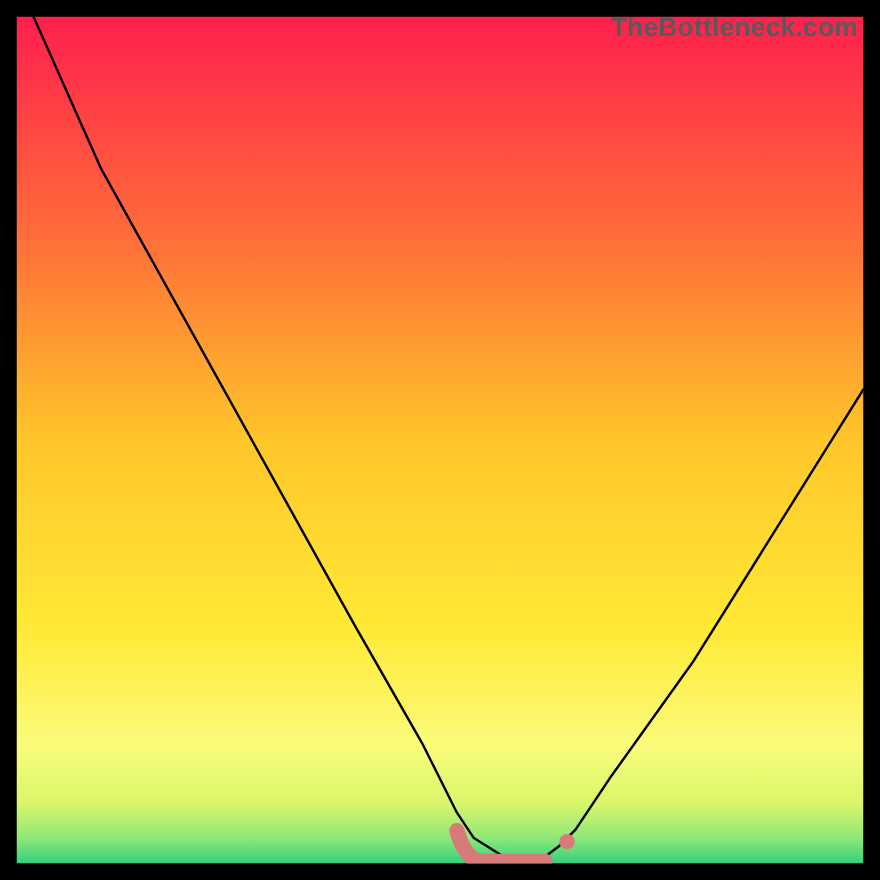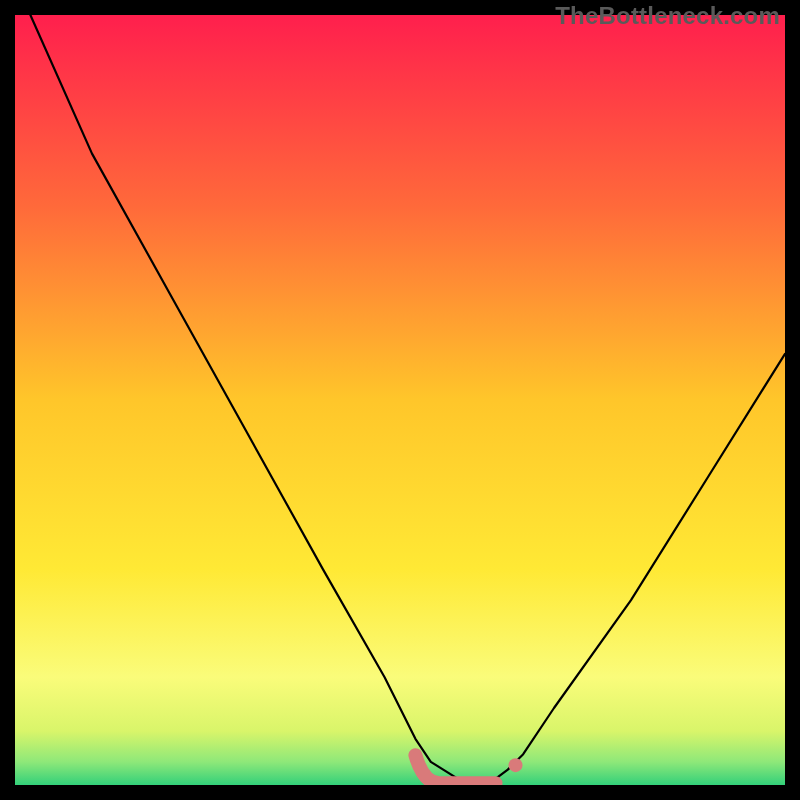--- a/index.html
+++ b/index.html
@@ -20,21 +20,21 @@
   }
   .gradient {
     position: absolute;
     left: 0;
     top: 0;
     width: 770px;
     height: 770px;
   }
   .watermark {
     position: absolute;
-    top: 2px;
+    top: 12px;
     right: 20px;
     font-family: Arial, Helvetica, sans-serif;
     font-size: 24px;
     font-weight: bold;
     color: #5a5a5a;
     letter-spacing: 0.2px;
   }
   svg.curve {
     position: absolute;
     left: 0;

